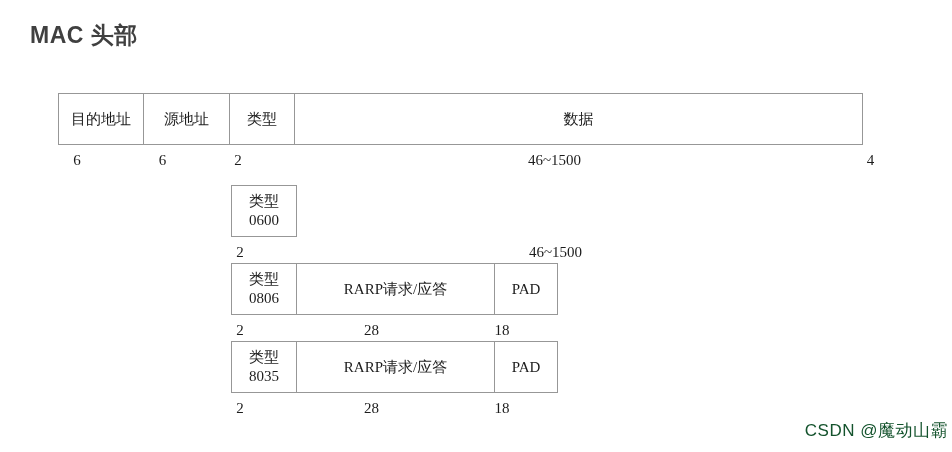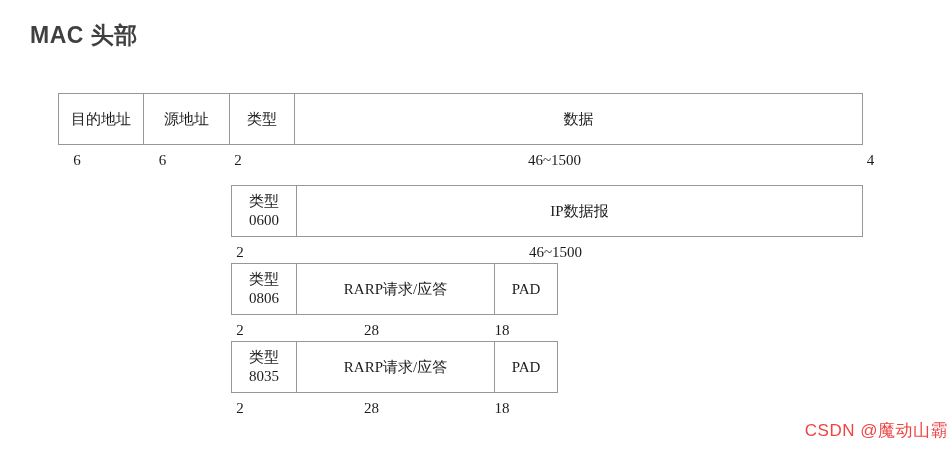--- a/index.html
+++ b/index.html
@@ -64,21 +64,21 @@
   }
   .size:first-child {
     margin-left: 0;
   }
   .watermark {
     position: absolute;
     right: 4px;
     top: 419px;
     font-family: "Liberation Sans", "DejaVu Sans", sans-serif;
     font-size: 17px;
-    color: #ef4444;
+    color: #14532d;
     letter-spacing: 0.5px;
   }
   
   .g1 .w0 { width: 86px; }
   .g1 .w1 { width: 87px; }
   .g1 .w2 { width: 66px; }
   .g1 .w3 { width: 569px; }
   .g1 .w4 { width: 65px; }
   .g2 .w0 { width: 66px; }
   .g2 .w1 { width: 567px; }
@@ -115,23 +115,20 @@
       <span class="size w3">46~1500</span>
       <span class="size w4">4</span>
     </div>
   </div>
 
   <div class="group g2" style="left:207px; top:185px;">
     <div class="boxes">
       <div class="cell w0">
         <span>类型</span>
         <span>0600</span>
-      </div>
-      <div class="cell w1">
-        <span>IP数据报</span>
       </div>
     </div>
     <div class="sizes">
       <span class="size w0">2</span>
       <span class="size w1">46~1500</span>
     </div>
   </div>
 
   <div class="group g3" style="left:207px; top:263px;">
     <div class="boxes">

